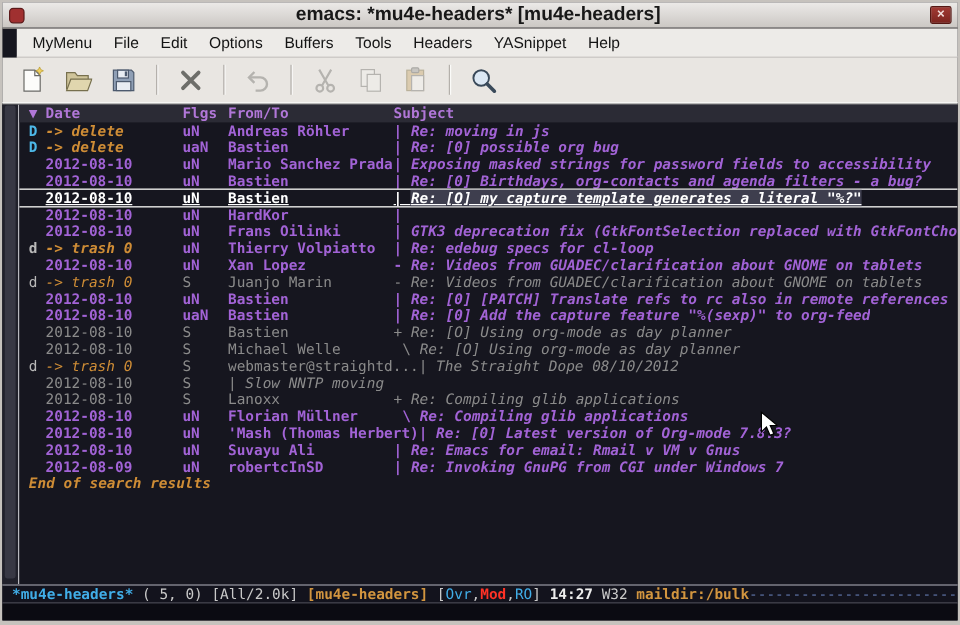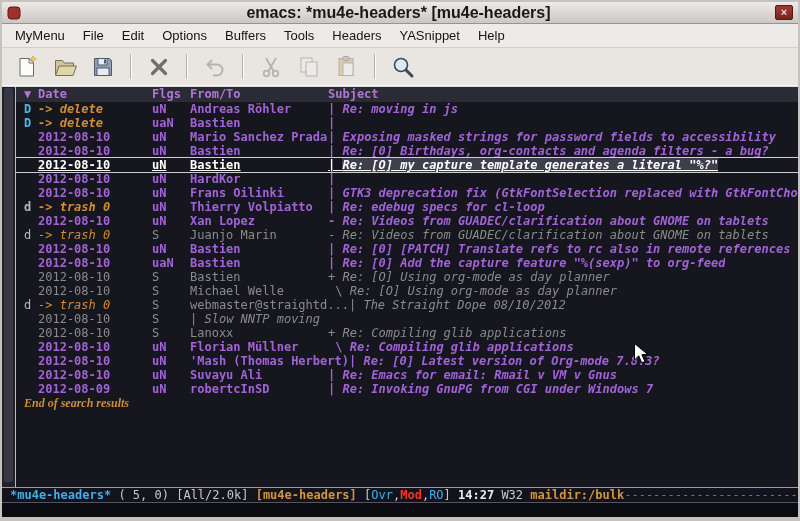--- a/index.html
+++ b/index.html
@@ -13,21 +13,21 @@
   .titlebar { height:22px; flex:0 0 22px; background:linear-gradient(#eceae8,#cbc7c3);
               border-bottom:1px solid #97938e; display:flex; align-items:center; padding:0 5px; }
   .win-icon { width:15px; height:15px; display:flex; align-items:center; }
   .title { flex:1; text-align:center; font-size:16px; font-weight:600; color:#181818; }
   .close-btn { width:18px; height:15px; background:linear-gradient(#a23a34,#7c241f); color:#f2dcda;
                border:1px solid #551713; border-radius:2px; font-size:11px; line-height:12px;
                text-align:center; font-weight:bold; cursor:default; }
 
   
   .menubar { height:24px; flex:0 0 24px; background:#edebe8; border-bottom:1px solid #d4d1cd;
-             display:flex; align-items:center; padding-left:4px; font-size:13px; color:#141414; }
+             display:flex; align-items:center; padding-left:4px; font-size:13px; color:#141414;margin-left:12px; }
   .menu-item { padding:3px 9px; }
 
   
   .toolbar { height:38px; flex:0 0 38px; background:#e9e6e2; display:flex; align-items:center;
              padding-left:10px; gap:8px; border-bottom:1px solid #f6f6f4; }
   .tool-btn { width:30px; height:30px; display:flex; align-items:center; justify-content:center; }
   .tool-btn.disabled { opacity:.42; }
   .tool-sep { width:2px; height:25px; border-left:1px solid #b4b0ab; border-right:1px solid #fbfbf9; margin:0 4px; }
 
   
@@ -52,21 +52,21 @@
   .row.unread { color:var(--unread); font-weight:bold; }
   .row.seen   { color:var(--seen); }
   .row.current { color:var(--current-fg); font-weight:bold; text-decoration:underline;
                  box-shadow:0 -1px 0 #cfcfcf, 0 1px 0 #cfcfcf; }
   .row.current .c-subject { background:var(--current-subject-bg); }
   .c-date.action { color:var(--action); font-style:italic; }
   .c-mark.m-delete { color:var(--mark-delete); font-weight:bold; }
   .c-mark.m-trash  { color:var(--mark-trash); }
 
   .eos { color:var(--action); font-style:italic; font-weight:bold; padding-left:8px;
-         height:14px; line-height:14px;font-family:Liberation Serif, serif; }
+         height:14px; line-height:14px; }
   .fill { flex:1; }
 
   
   .modeline { height:16px; flex:0 0 16px; line-height:14px; background:var(--modeline-bg);
               border-top:1px solid #9a9aa4; border-bottom:1px solid #55555f;
               font-family:"DejaVu Sans Mono","Liberation Mono",monospace; font-size:12px;
               padding-left:8px; white-space:pre; overflow:hidden; }
   .minibuffer { height:14px; flex:0 0 14px; background:var(--minibuffer-bg); }
 
   .mouse-cursor { position:absolute; left:633px; top:342px; z-index:50; pointer-events:none; }
@@ -184,20 +184,21 @@
     <span class="c-sep">| </span>
     <span class="c-subject">Re: moving in js</span>
   </div>
 
   <div class="row unread">
     <span class="c-mark m-delete">D</span>
     <span class="c-date action">-&gt; delete</span>
     <span class="c-flags">uaN</span>
     <span class="c-from">Bastien</span>
     <span class="c-sep">| </span>
+    <span class="c-subject">Re: [0] possible org bug</span>
   </div>
 
   <div class="row unread">
     <span class="c-mark"></span>
     <span class="c-date">2012-08-10</span>
     <span class="c-flags">uN</span>
     <span class="c-from">Mario Sanchez Prada</span>
     <span class="c-sep">| </span>
     <span class="c-subject">Exposing masked strings for password fields to accessibility</span>
   </div>

